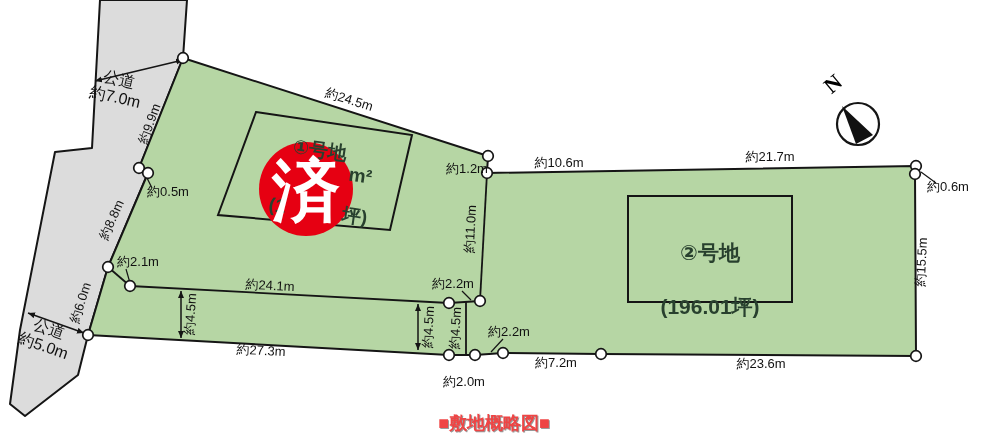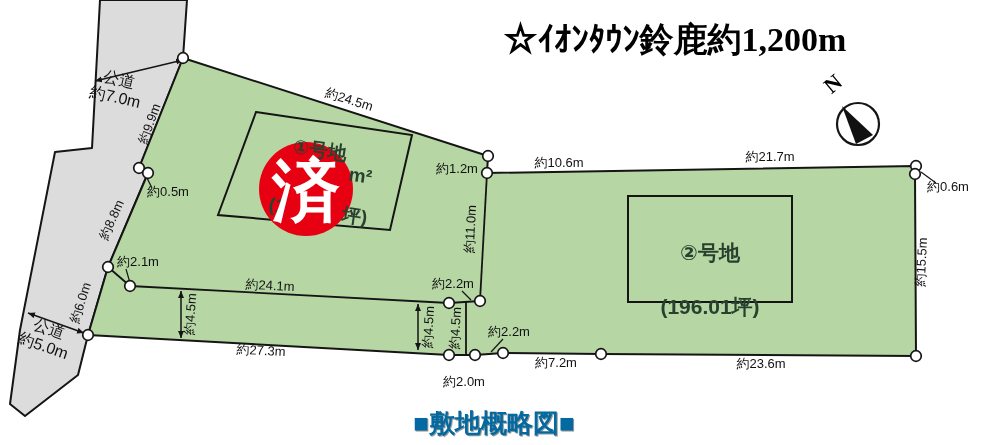--- a/index.html
+++ b/index.html
@@ -6,21 +6,21 @@
   #stage{position:relative;width:989px;height:445px;background:#fff;overflow:hidden;
          font-family:"Liberation Sans","DejaVu Sans",sans-serif;}
   #plan-svg{position:absolute;left:0;top:0;}
   .lbl{position:absolute;font:13px/1.1 "Liberation Sans","DejaVu Sans",sans-serif;color:#111;
        white-space:nowrap;transform:translate(-50%,-50%) rotate(var(--r,0deg));transform-origin:center;}
   .roadlbl{position:absolute;text-align:center;font:16px/1.15 "Liberation Sans","DejaVu Sans",sans-serif;
        color:#111;white-space:nowrap;transform:translate(-50%,-50%) rotate(var(--r,0deg));}
   .title-line{position:absolute;font-family:"Liberation Serif","DejaVu Serif",serif;font-weight:bold;
        font-size:34px;color:#000;white-space:nowrap;transform:translate(-50%,-50%);}
   .caption{position:absolute;font-family:"Liberation Serif","DejaVu Serif",serif;font-weight:bold;
-       font-size:26px;color:#0369a1;white-space:nowrap;transform:translate(-50%,-50%);text-shadow:1px 1px 0 #999;}
+       font-size:18px;color:#ef4444;white-space:nowrap;transform:translate(-50%,-50%);text-shadow:1px 1px 0 #999;}
   .plot2-line{position:absolute;font:bold 21px/1 "Liberation Sans","DejaVu Sans",sans-serif;color:#28402e;
        white-space:nowrap;transform:translate(-50%,-50%);margin-top:29px;}
   .plot1-line{position:absolute;font:bold 19px/1 "Liberation Sans","DejaVu Sans",sans-serif;color:#28402e;
        white-space:nowrap;}
   .p1c{transform:translate(-50%,-50%) rotate(8deg);}
   .p1l{transform:translate(0,-50%) rotate(8deg);transform-origin:left center;}
   .stamp-text{position:absolute;font-family:"Liberation Serif","DejaVu Serif",serif;font-weight:bold;
        font-size:68px;color:#fff;white-space:nowrap;transform:translate(-50%,-50%);}
   .north-n{position:absolute;font-family:"Liberation Serif","DejaVu Serif",serif;font-weight:bold;
        font-size:22px;color:#000;transform:translate(-50%,-50%) rotate(-40deg);}
@@ -88,21 +88,20 @@
     </g>
 
     <circle cx="306" cy="189" r="47" fill="#e60012"></circle>
 
     <g>
       <circle cx="858" cy="124" r="21" fill="#fff" stroke="#151515" stroke-width="2.2"></circle>
       <polygon points="842,106 873,135 856,144" fill="#111"></polygon>
     </g>
   </svg>
 
-  <div class="title-line" style="left:675px;top:40px">☆ｲｵﾝﾀｳﾝ鈴鹿約1,200m</div>
 
   <div class="north-n" style="left:833px;top:84px">N</div>
 
   <div class="roadlbl" style="left:117px;top:89px;--r:13deg">
     <div>公道</div>
     <div>約7.0m</div>
   </div>
   <div class="roadlbl" style="left:46px;top:338px;--r:19deg">
     <div>公道</div>
     <div>約5.0m</div>
@@ -119,21 +118,21 @@
 
   <div class="lbl" style="left:349px;top:100px;--r:17.5deg">約24.5m</div>
   <div class="lbl" style="left:150px;top:124px;--r:-70deg">約9.9m</div>
   <div class="lbl" style="left:168px;top:192px">約0.5m</div>
   <div class="lbl" style="left:112px;top:220px;--r:-66deg">約8.8m</div>
   <div class="lbl" style="left:138px;top:262px">約2.1m</div>
   <div class="lbl" style="left:81px;top:303px;--r:-72deg">約6.0m</div>
   <div class="lbl" style="left:270px;top:286px;--r:3deg">約24.1m</div>
   <div class="lbl" style="left:191px;top:314px;--r:-86deg">約4.5m</div>
   <div class="lbl" style="left:261px;top:351px;--r:3deg">約27.3m</div>
-  <div class="lbl" style="left:457px;top:169px">約1.2m</div>
+  <div class="lbl" style="left:467px;top:169px">約1.2m</div>
   <div class="lbl" style="left:471px;top:229px;--r:-87deg">約11.0m</div>
   <div class="lbl" style="left:453px;top:284px">約2.2m</div>
   <div class="lbl" style="left:429px;top:327px;--r:-87deg">約4.5m</div>
   <div class="lbl" style="left:456px;top:328px;--r:-87deg">約4.5m</div>
   <div class="lbl" style="left:464px;top:382px">約2.0m</div>
   <div class="lbl" style="left:509px;top:332px">約2.2m</div>
   <div class="lbl" style="left:556px;top:363px">約7.2m</div>
   <div class="lbl" style="left:761px;top:364px">約23.6m</div>
   <div class="lbl" style="left:559px;top:163px">約10.6m</div>
   <div class="lbl" style="left:770px;top:157px">約21.7m</div>

